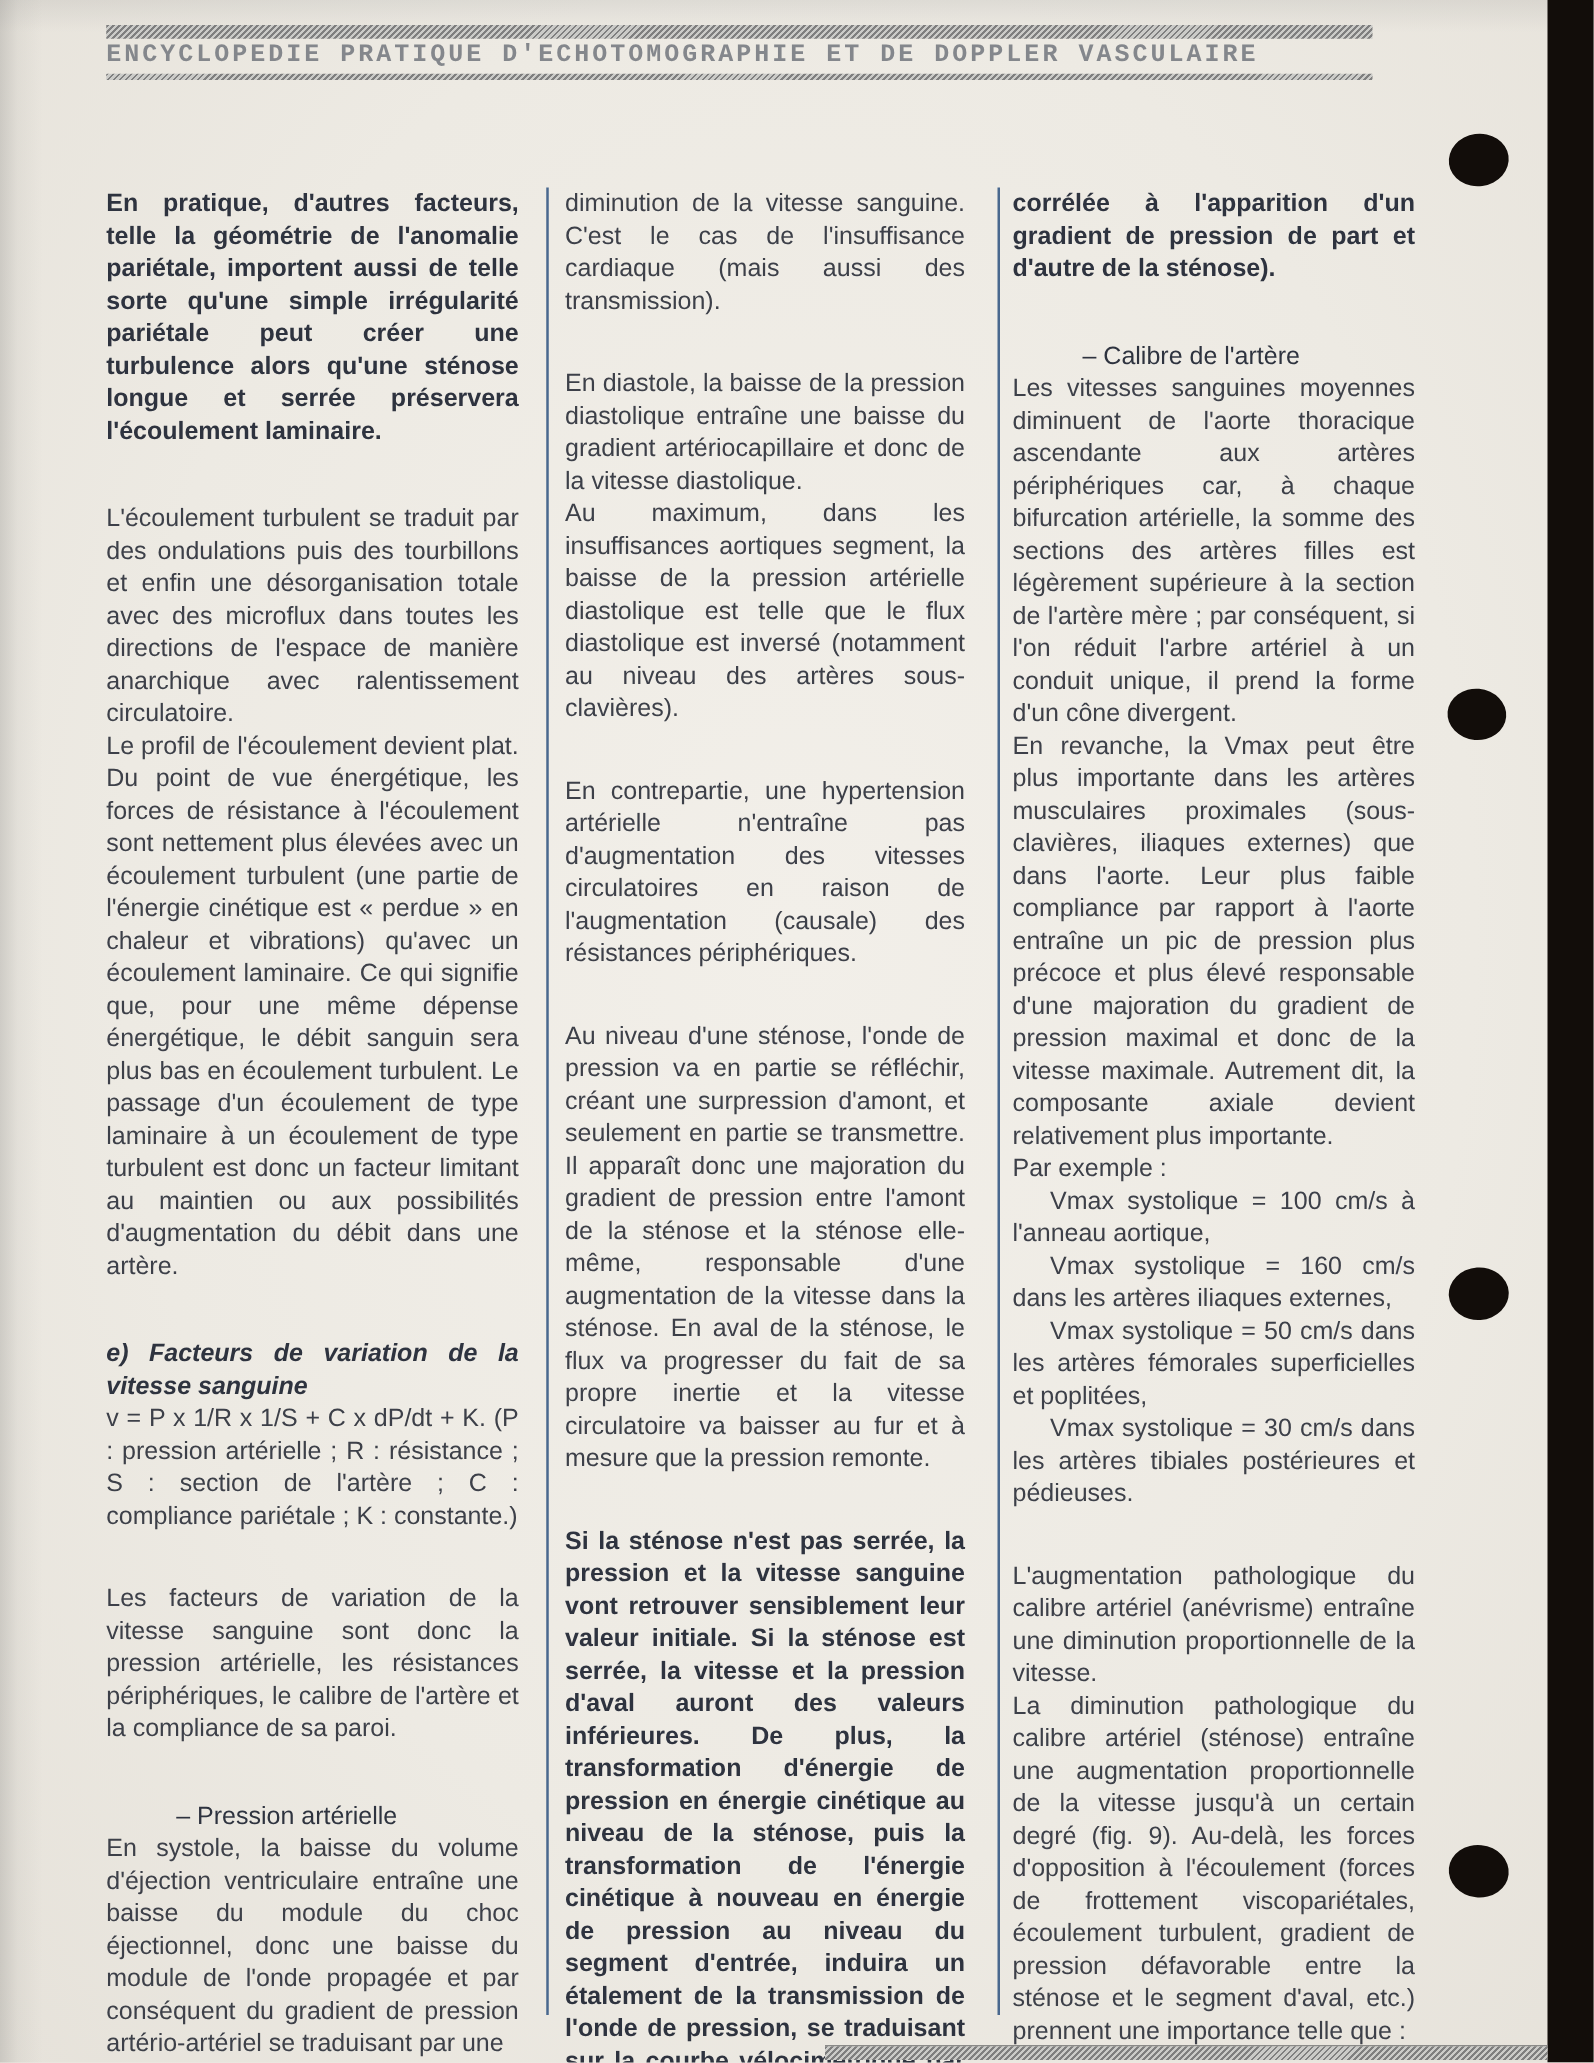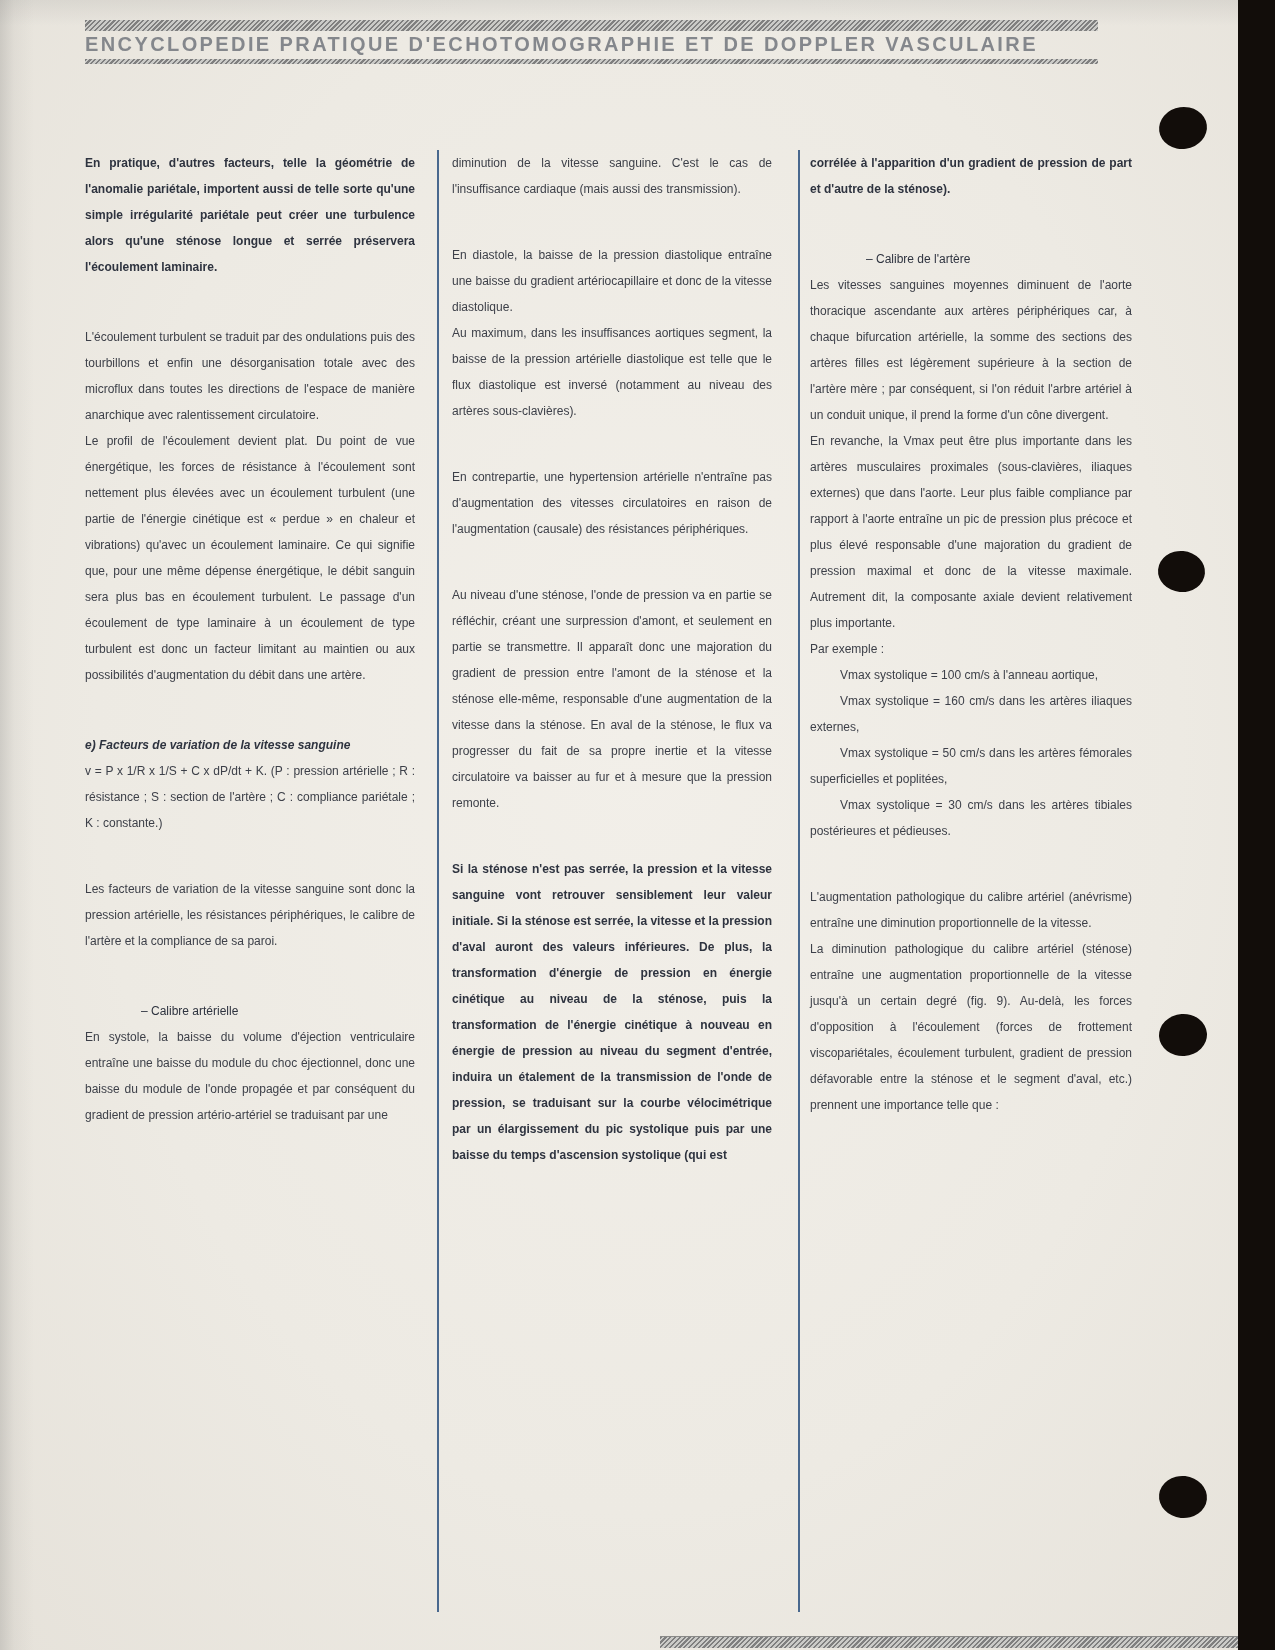--- a/index.html
+++ b/index.html
@@ -19,28 +19,29 @@
       radial-gradient(ellipse at 50% 45%, #f2efe9 0%, var(--paper) 60%, #e6e2da 100%);
   }
   .hatch{
     background:repeating-linear-gradient(135deg, var(--hatch-dark) 0px, var(--hatch-dark) 1.6px, var(--hatch-light) 1.6px, var(--hatch-light) 3.4px);
   }
   .hatch-top{position:absolute;left:85px;top:20px;width:1013px;height:11px;}
   .masthead{
     position:absolute;left:85px;top:33px;width:1013px;height:24px;
     color:var(--header-gray);font-size:20px;font-weight:bold;letter-spacing:2.4px;
     white-space:nowrap;
+    font-family:Liberation Mono, monospace;
   }
   .hatch-under{position:absolute;left:85px;top:59px;width:1013px;height:5px;}
 
   .sep{position:absolute;top:150px;height:1462px;width:2px;background:var(--separator);}
   .sep-1{left:437px;}
   .sep-2{left:798px;}
 
-  .col{position:absolute;top:150px;color:var(--ink);font-size:12px;line-height:26px;}
+  .col{position:absolute;top:150px;color:var(--ink);font-size:20px;line-height:26px;}
   .col-1{left:85px;width:330px;}
   .col-2{left:452px;width:320px;}
   .col-3{left:810px;width:322px;}
   .col p{margin:0;text-align:justify;}
   .col p.gap{margin-top:40px;}
   .col p.gap-lg{margin-top:44px;}
   .bold{font-weight:bold;color:var(--ink-bold);}
   .head-e{font-weight:bold;font-style:italic;color:var(--ink-bold);text-align:center;}
   .subhead{font-weight:normal;color:var(--ink-bold);padding-left:56px;text-align:right;}
   .vmax{text-indent:30px;}
@@ -66,21 +67,21 @@
   <div class="sep sep-1"></div>
   <div class="sep sep-2"></div>
 
   <div class="col col-1">
     <p class="bold">En pratique, d'autres facteurs, telle la géométrie de l'anomalie pariétale, importent aussi de telle sorte qu'une simple irrégularité pariétale peut créer une turbulence alors qu'une sténose longue et serrée préservera l'écoulement laminaire.</p>
     <p class="gap-lg">L'écoulement turbulent se traduit par des ondulations puis des tourbillons et enfin une désorganisation totale avec des microflux dans toutes les directions de l'espace de manière anarchique avec ralentissement circulatoire.</p>
     <p>Le profil de l'écoulement devient plat. Du point de vue énergétique, les forces de résistance à l'écoulement sont nettement plus élevées avec un écoulement turbulent (une partie de l'énergie cinétique est « perdue » en chaleur et vibrations) qu'avec un écoulement laminaire. Ce qui signifie que, pour une même dépense énergétique, le débit sanguin sera plus bas en écoulement turbulent. Le passage d'un écoulement de type laminaire à un écoulement de type turbulent est donc un facteur limitant au maintien ou aux possibilités d'augmentation du débit dans une artère.</p>
     <p class="head-e gap-lg">e) Facteurs de variation de la vitesse sanguine</p>
     <p>v = P x 1/R x 1/S + C x dP/dt + K. (P : pression artérielle ; R : résistance ; S : section de l'artère ; C : compliance pariétale ; K : constante.)</p>
     <p class="gap">Les facteurs de variation de la vitesse sanguine sont donc la pression artérielle, les résistances périphériques, le calibre de l'artère et la compliance de sa paroi.</p>
-    <p class="subhead gap-lg">– Calibre artérielle</p>
+    <p class="subhead gap-lg">– Pression artérielle</p>
     <p>En systole, la baisse du volume d'éjection ventriculaire entraîne une baisse du module du choc éjectionnel, donc une baisse du module de l'onde propagée et par conséquent du gradient de pression artério-artériel se traduisant par une</p>
   </div>
 
   <div class="col col-2">
     <p>diminution de la vitesse sanguine. C'est le cas de l'insuffisance cardiaque (mais aussi des transmission).</p>
     <p class="gap">En diastole, la baisse de la pression diastolique entraîne une baisse du gradient artériocapillaire et donc de la vitesse diastolique.</p>
     <p>Au maximum, dans les insuffisances aortiques segment, la baisse de la pression artérielle diastolique est telle que le flux diastolique est inversé (notamment au niveau des artères sous-clavières).</p>
     <p class="gap">En contrepartie, une hypertension artérielle n'entraîne pas d'augmentation des vitesses circulatoires en raison de l'augmentation (causale) des résistances périphériques.</p>
     <p class="gap">Au niveau d'une sténose, l'onde de pression va en partie se réfléchir, créant une surpression d'amont, et seulement en partie se transmettre. Il apparaît donc une majoration du gradient de pression entre l'amont de la sténose et la sténose elle-même, responsable d'une augmentation de la vitesse dans la sténose. En aval de la sténose, le flux va progresser du fait de sa propre inertie et la vitesse circulatoire va baisser au fur et à mesure que la pression remonte.</p>
     <p class="bold gap">Si la sténose n'est pas serrée, la pression et la vitesse sanguine vont retrouver sensiblement leur valeur initiale. Si la sténose est serrée, la vitesse et la pression d'aval auront des valeurs inférieures. De plus, la transformation d'énergie de pression en énergie cinétique au niveau de la sténose, puis la transformation de l'énergie cinétique à nouveau en énergie de pression au niveau du segment d'entrée, induira un étalement de la transmission de l'onde de pression, se traduisant sur la courbe vélocimétrique par un élargissement du pic systolique puis par une baisse du temps d'ascension systolique (qui est</p>

